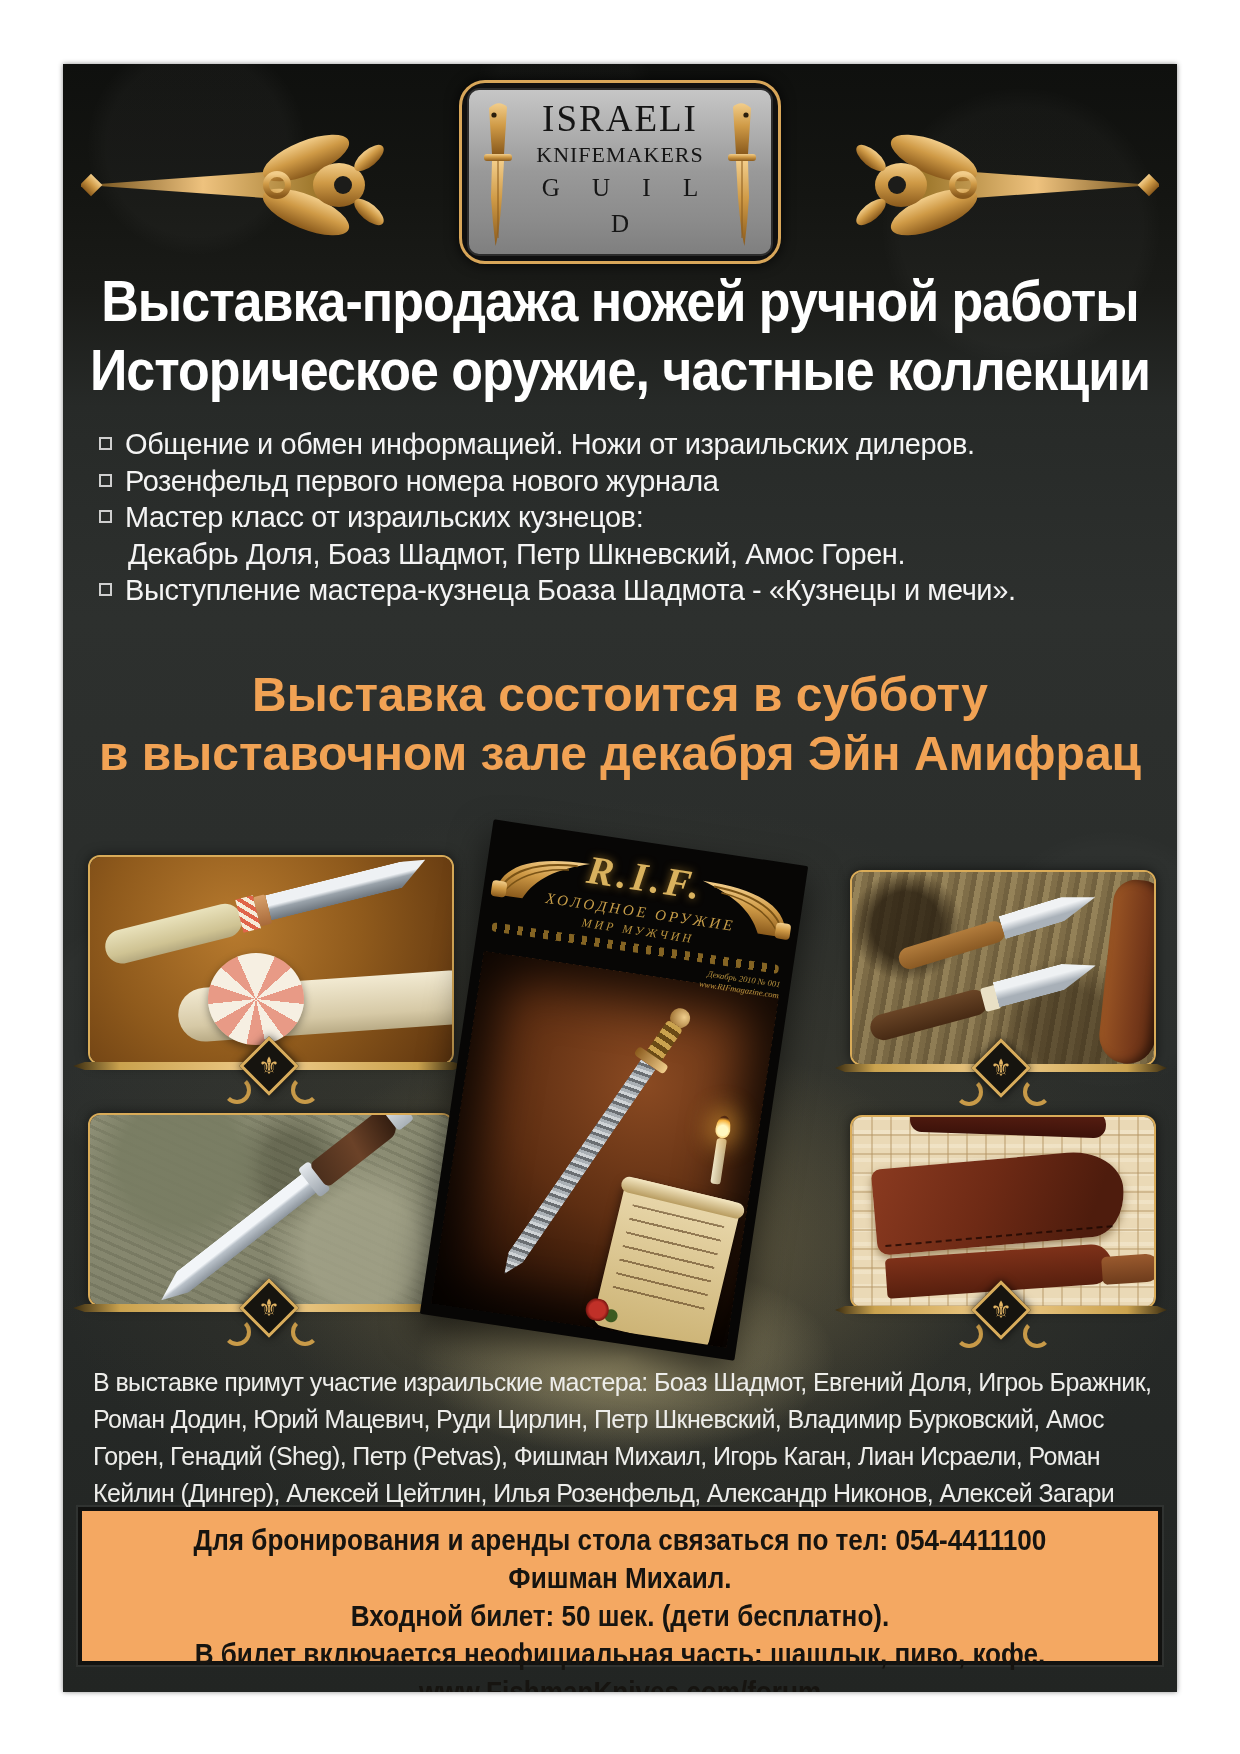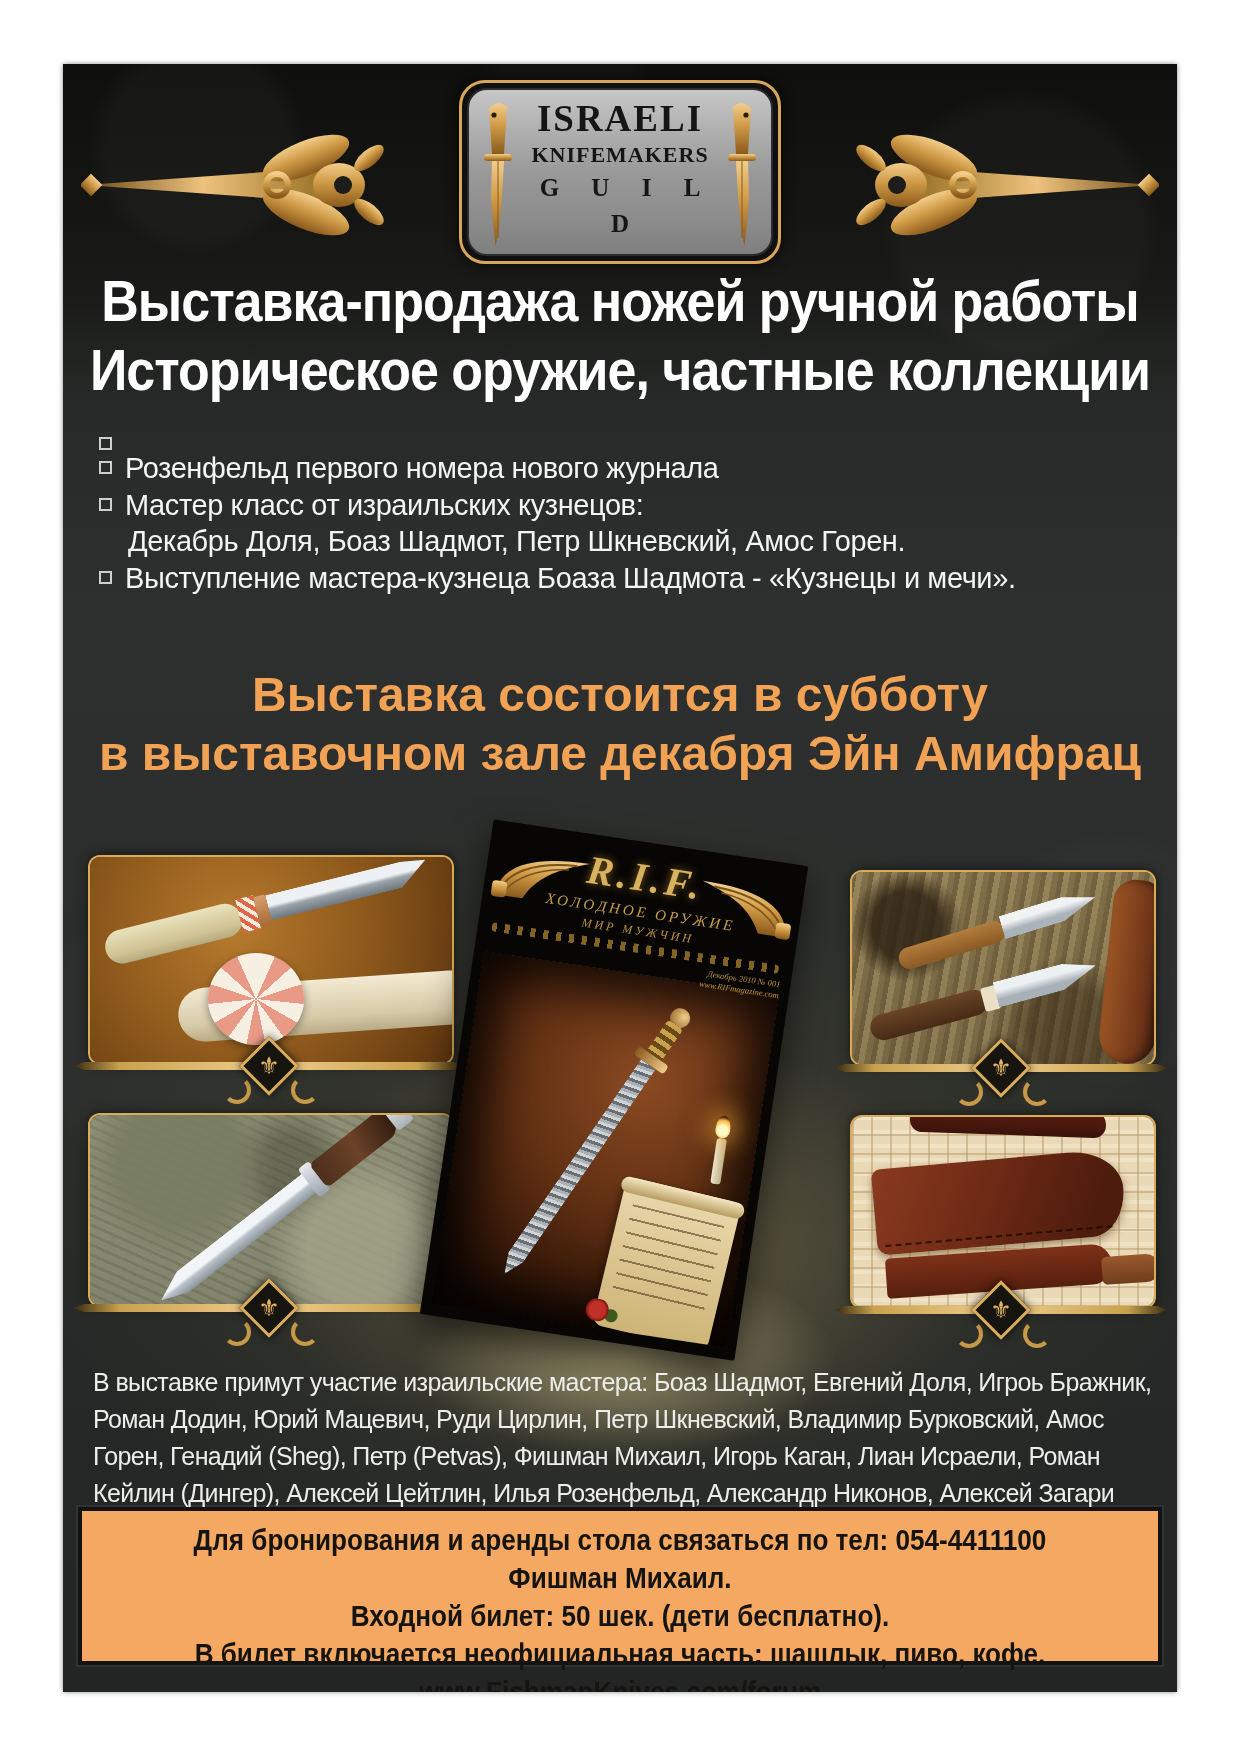--- a/index.html
+++ b/index.html
@@ -21,22 +21,22 @@
       radial-gradient(circle at 94% 55%, rgba(255,255,255,0.015) 0 110px, transparent 130px);}
 
   
   .logo-band{position:absolute;left:0;top:0;width:100%;height:205px;}
   .flourish{position:absolute;top:56px;width:330px;height:130px;}
   .fl-left{left:18px;}
   .fl-right{right:18px;transform:scaleX(-1);}
   .badge{position:absolute;left:50%;top:16px;transform:translateX(-50%);width:322px;height:184px;
     background:#101010;border:3px solid #d8a659;border-radius:26px;padding:5px;box-sizing:border-box;
     box-shadow:0 0 14px rgba(0,0,0,0.8);}
-  .badge-inner{position:relative;width:100%;height:100%;border-radius:20px;border:2px solid #2c2c2c;box-sizing:border-box;
-    background:linear-gradient(180deg,#c6c6c6,#999999 50%,#8b8b8b 80%,#7f7f7f);overflow:hidden;font-weight:bold;}
+  .badge-inner{position:relative;width:100%;height:100%;border-radius:12px;border:2px solid #2c2c2c;box-sizing:border-box;
+    background:linear-gradient(180deg,#c6c6c6,#999999 50%,#8b8b8b 80%,#7f7f7f);overflow:hidden;}
   .knife{position:absolute;top:12px;width:36px;height:150px;}
   .k-left{left:12px;}
   .k-right{right:12px;transform:scaleX(-1);}
   .badge-text{position:absolute;left:50%;top:8px;transform:translateX(-50%);width:212px;text-align:center;
     font-family:"Liberation Serif",serif;color:#151515;}
   .bt-big{font-size:37px;line-height:42px;letter-spacing:2px;}
   .bt-mid{font-size:22px;line-height:30px;letter-spacing:1px;}
   .bt-guild{font-size:25px;line-height:36px;letter-spacing:13px;padding-left:13px;}
 
   
@@ -277,20 +277,21 @@
   </div>
 
   <div class="title">
     <div>Выставка-продажа ножей ручной работы</div>
     <div>Историческое оружие, частные коллекции</div>
   </div>
 
   <div class="bullets">
     <div class="b-row">
       <span class="b-marker"></span>
+      <span>Общение и обмен информацией. Ножи от израильских дилеров.</span>
     </div>
     <div class="b-row">
       <span class="b-marker"></span>
       <span>Розенфельд первого номера нового журнала</span>
     </div>
     <div class="b-row">
       <span class="b-marker"></span>
       <span>Мастер класс от израильских кузнецов:</span>
     </div>
     <div class="b-row b-indent">

